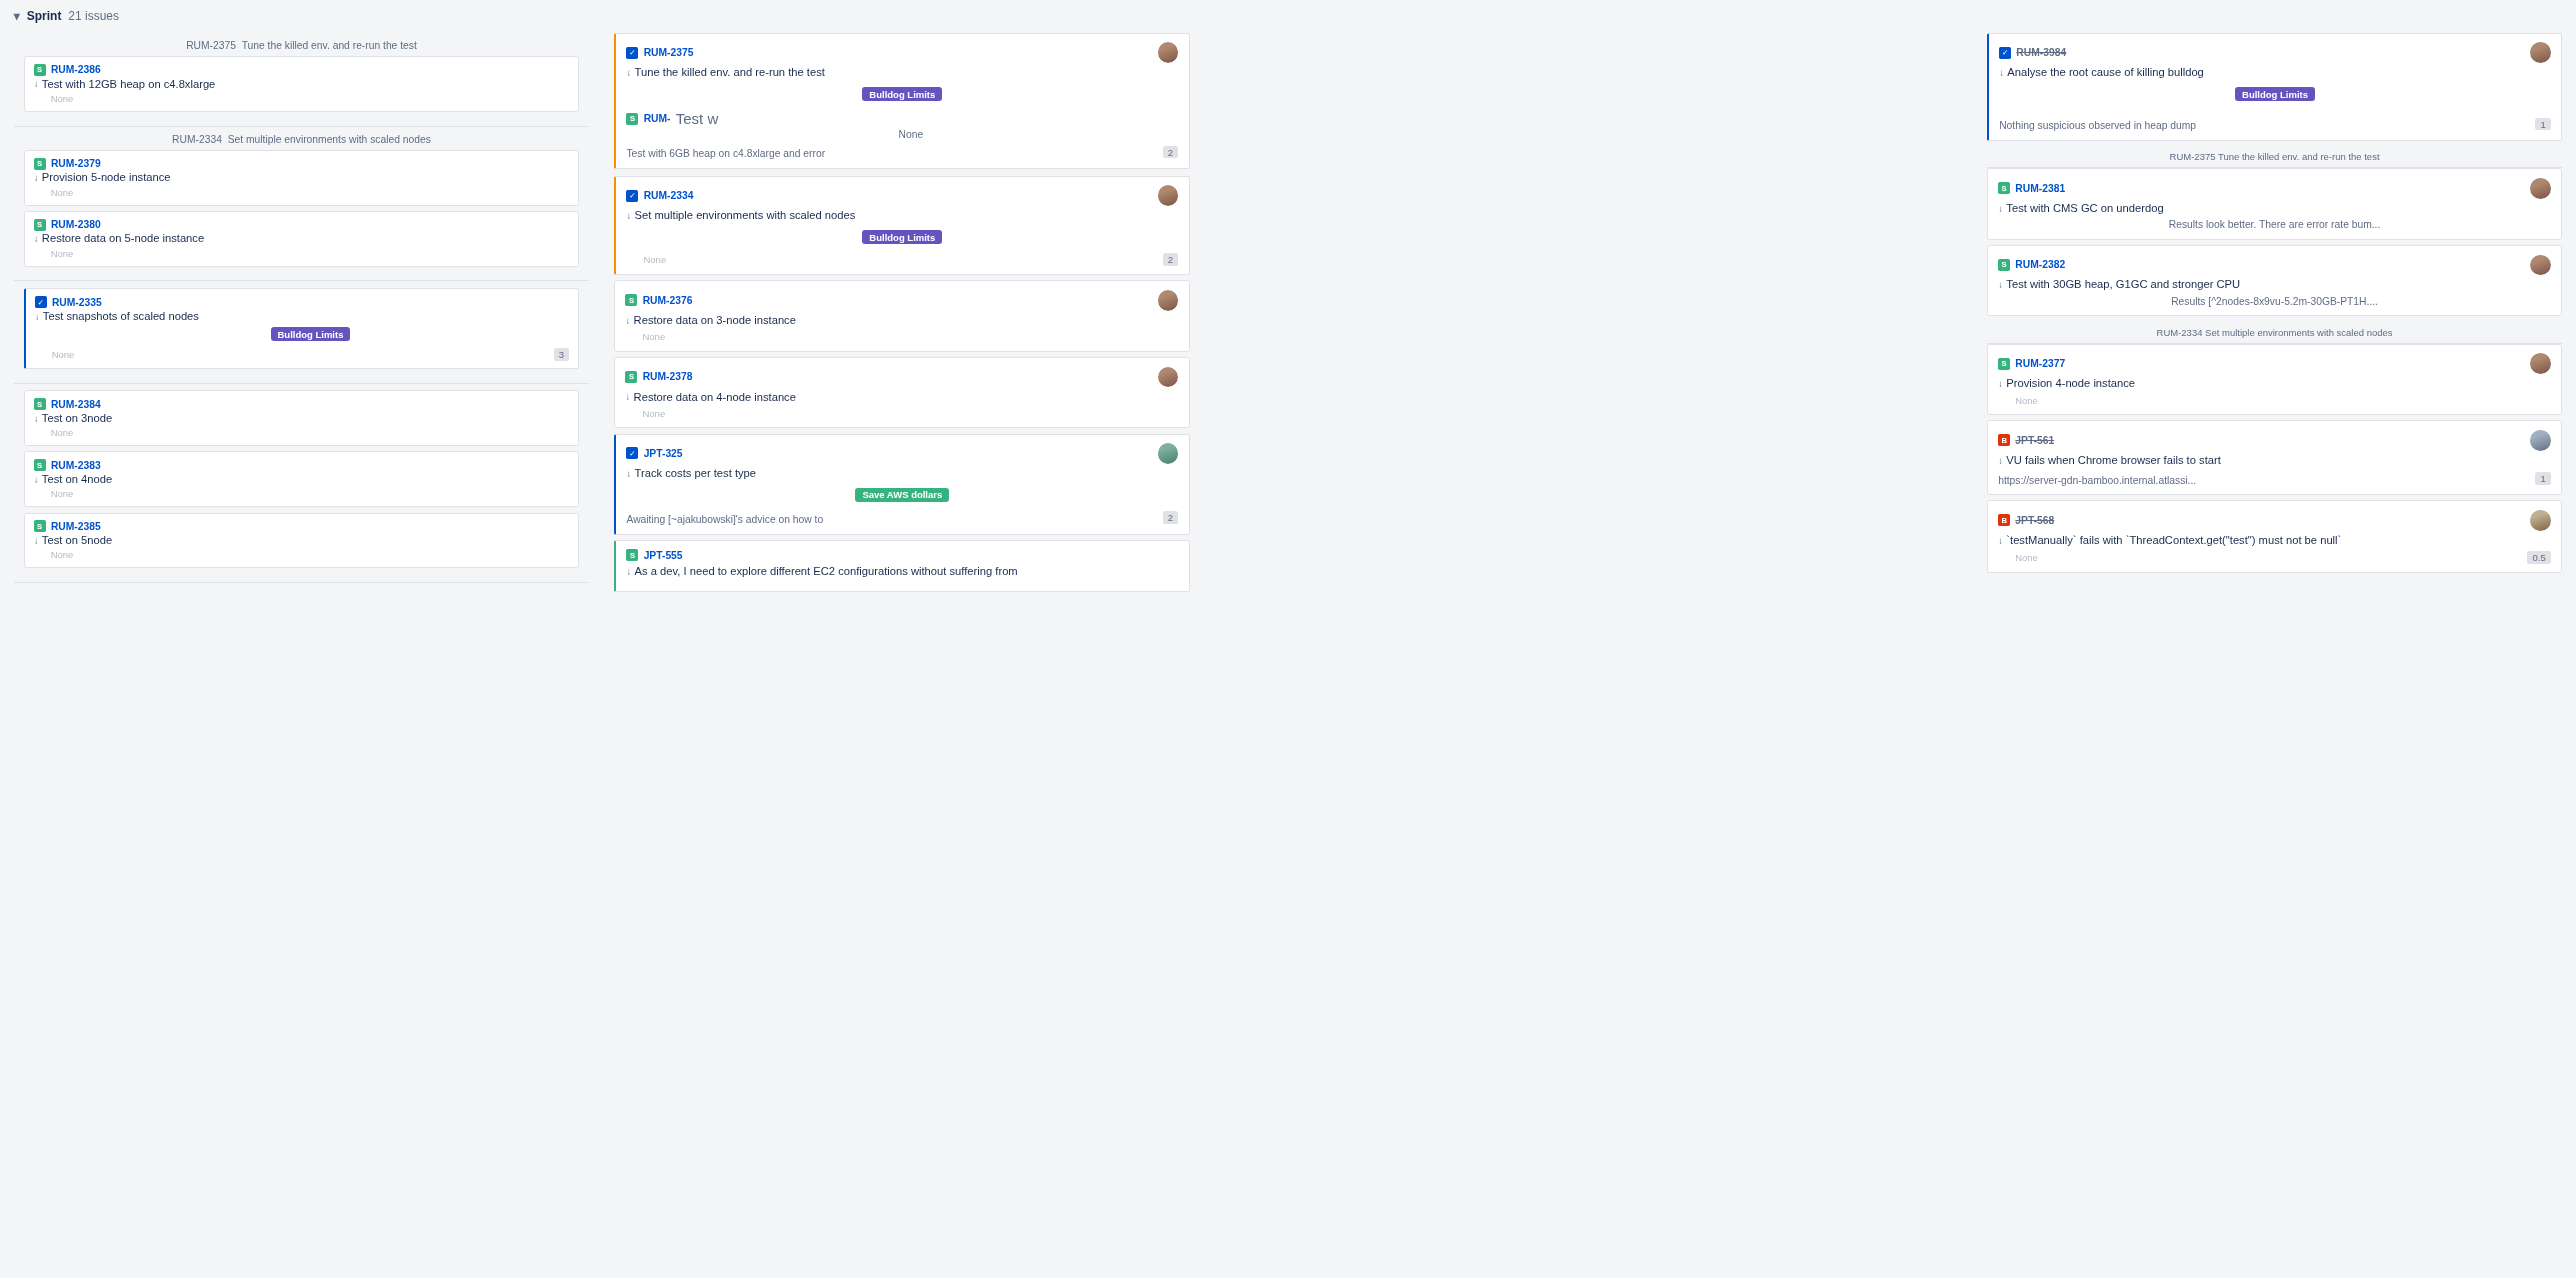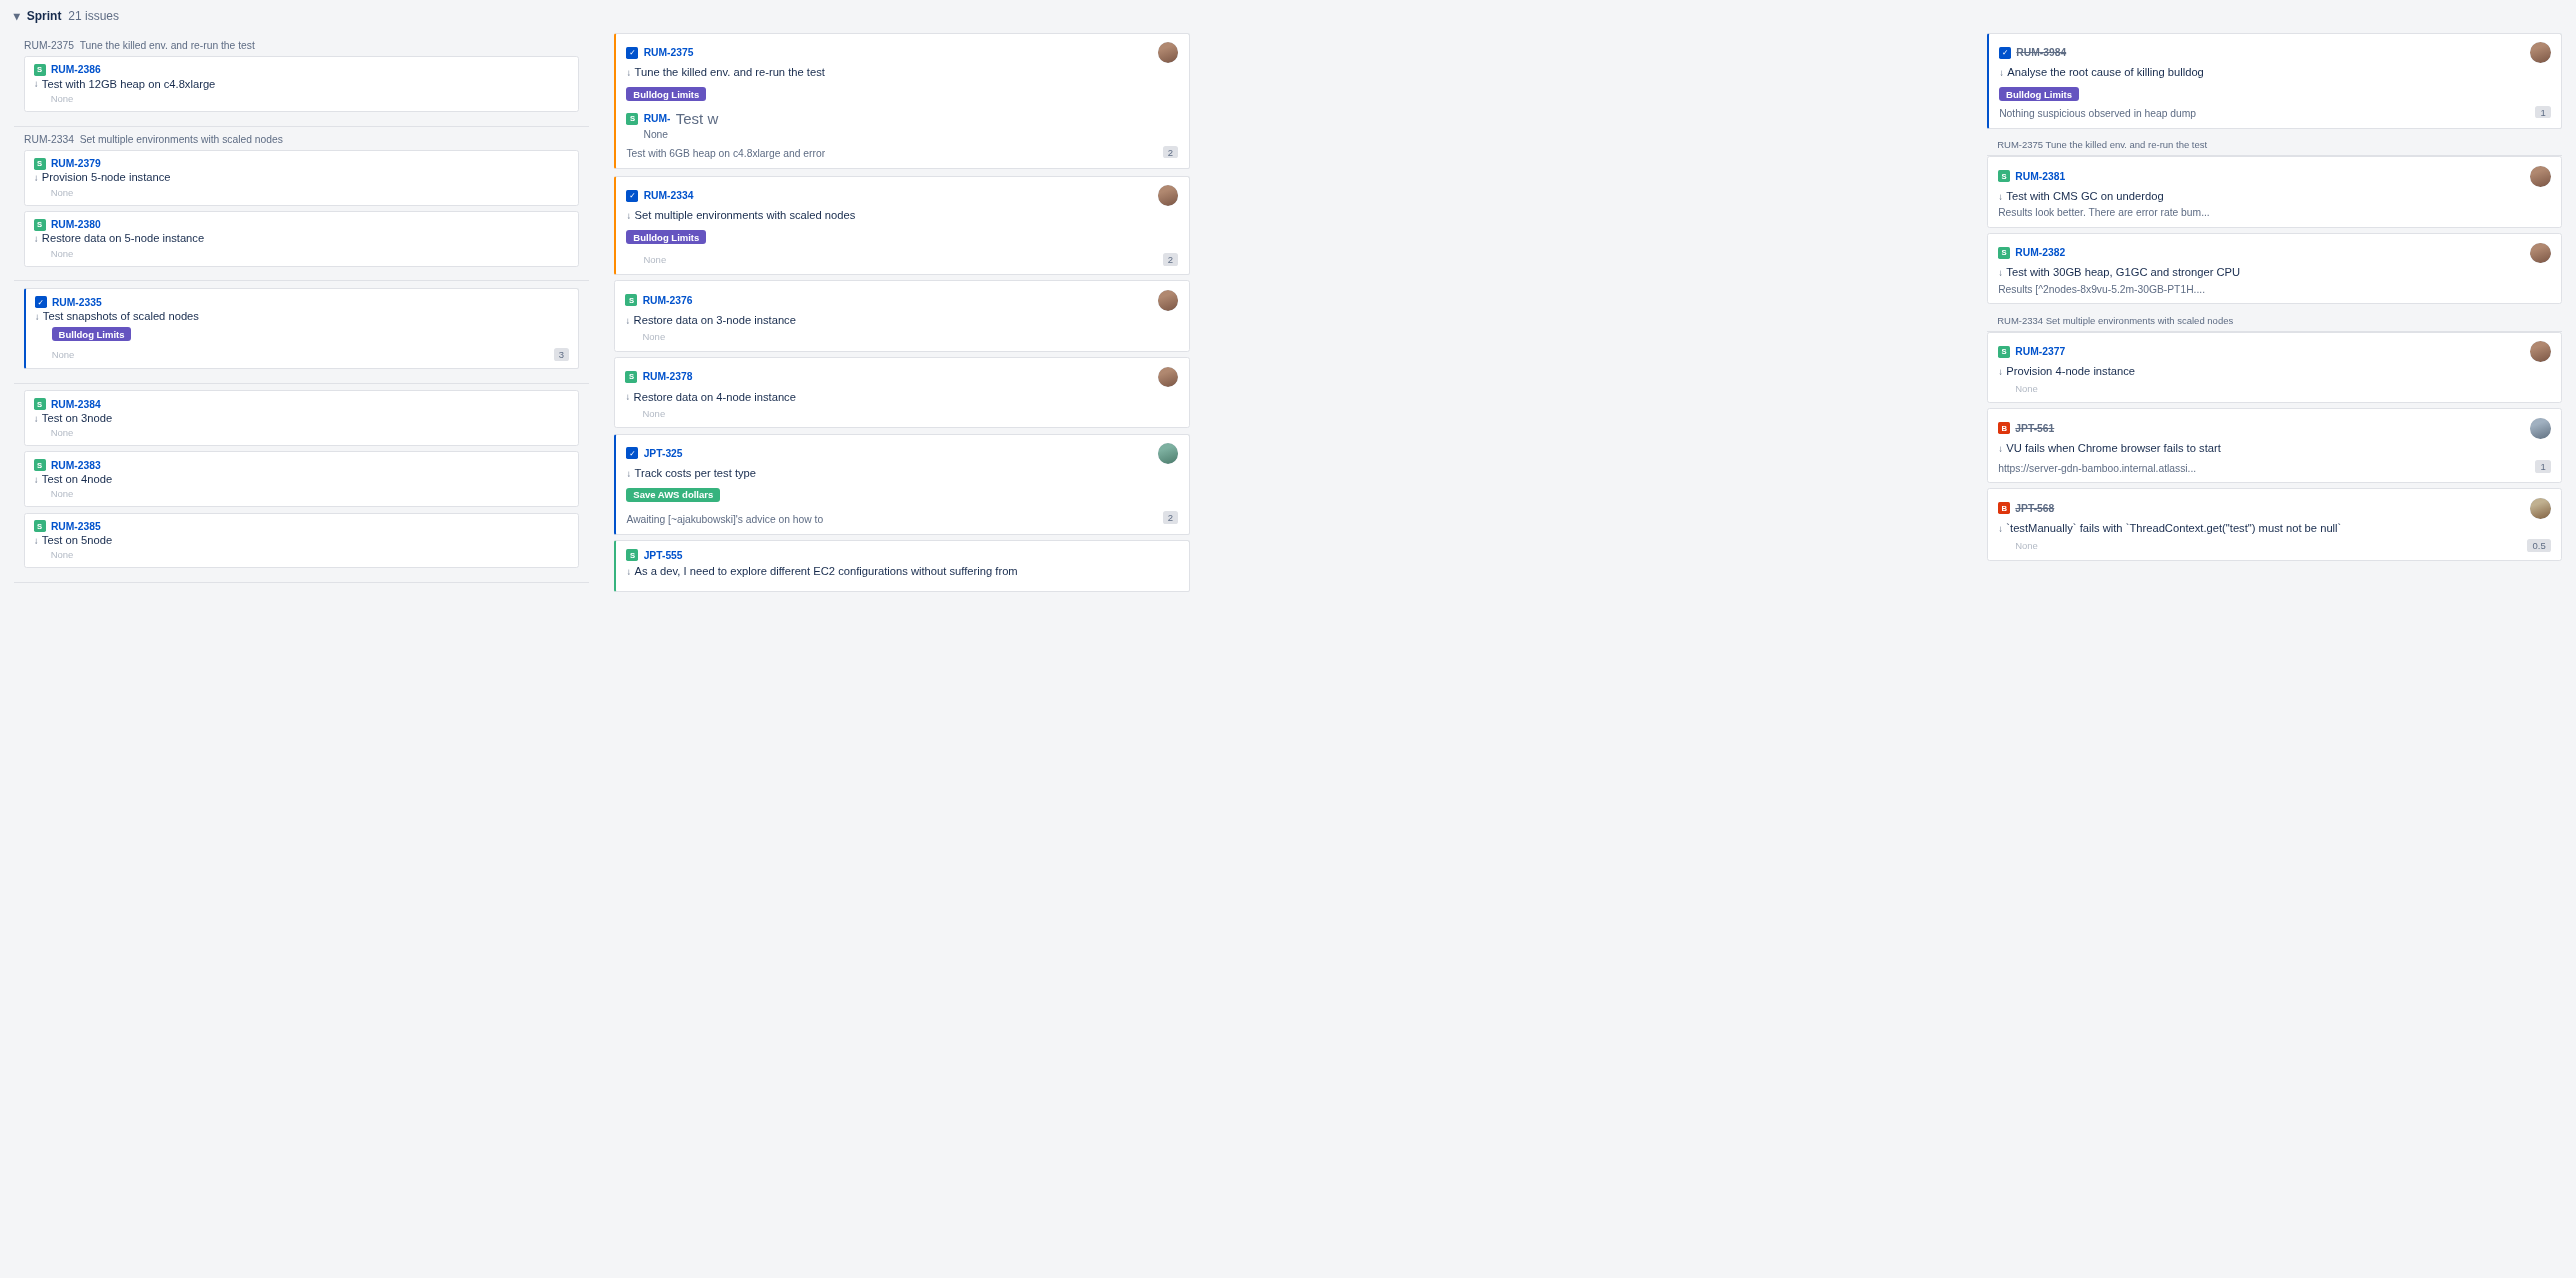--- a/index.html
+++ b/index.html
@@ -218,20 +218,21 @@
       z-index: 100;
       line-height: 1.5;
       box-shadow: 0 1.7px 6.9px rgba(0,0,0,0.3);
     }
 
     .col-wrapper {
       position: relative;
       display: flex;
       gap: 25px;
       align-items: flex-start;
+      text-align: center;
     }
 
     .column-inner {
       flex: 1;
       min-width: 0;
     }
   </style>
 </head>
 <body>
 
@@ -495,21 +496,21 @@
           </div>
           <div class="avatar">
               <div class="avatar-face"></div>
             </div>
         </div>
         <div class="big-card-summary">
           <span class="arrow-down">↓</span>
           <span>Analyse the root cause of killing bulldog</span>
         </div>
         <span class="label-tag tag-bulldog" style="margin-left:0;">Bulldog Limits</span>
-        <div class="issue-footer" style="margin-top:0;">
+        <div class="issue-footer" style="margin-top:12px;">
           <span class="big-card-desc">Nothing suspicious observed in heap dump</span>
           <span class="comment-count">1</span>
         </div>
       </div>
 
       <div class="epic-section-header">RUM-2375  Tune the killed env. and re-run the test</div>
 
       <div class="big-card">
         <div class="big-card-header">
           <div class="big-card-id-row">

